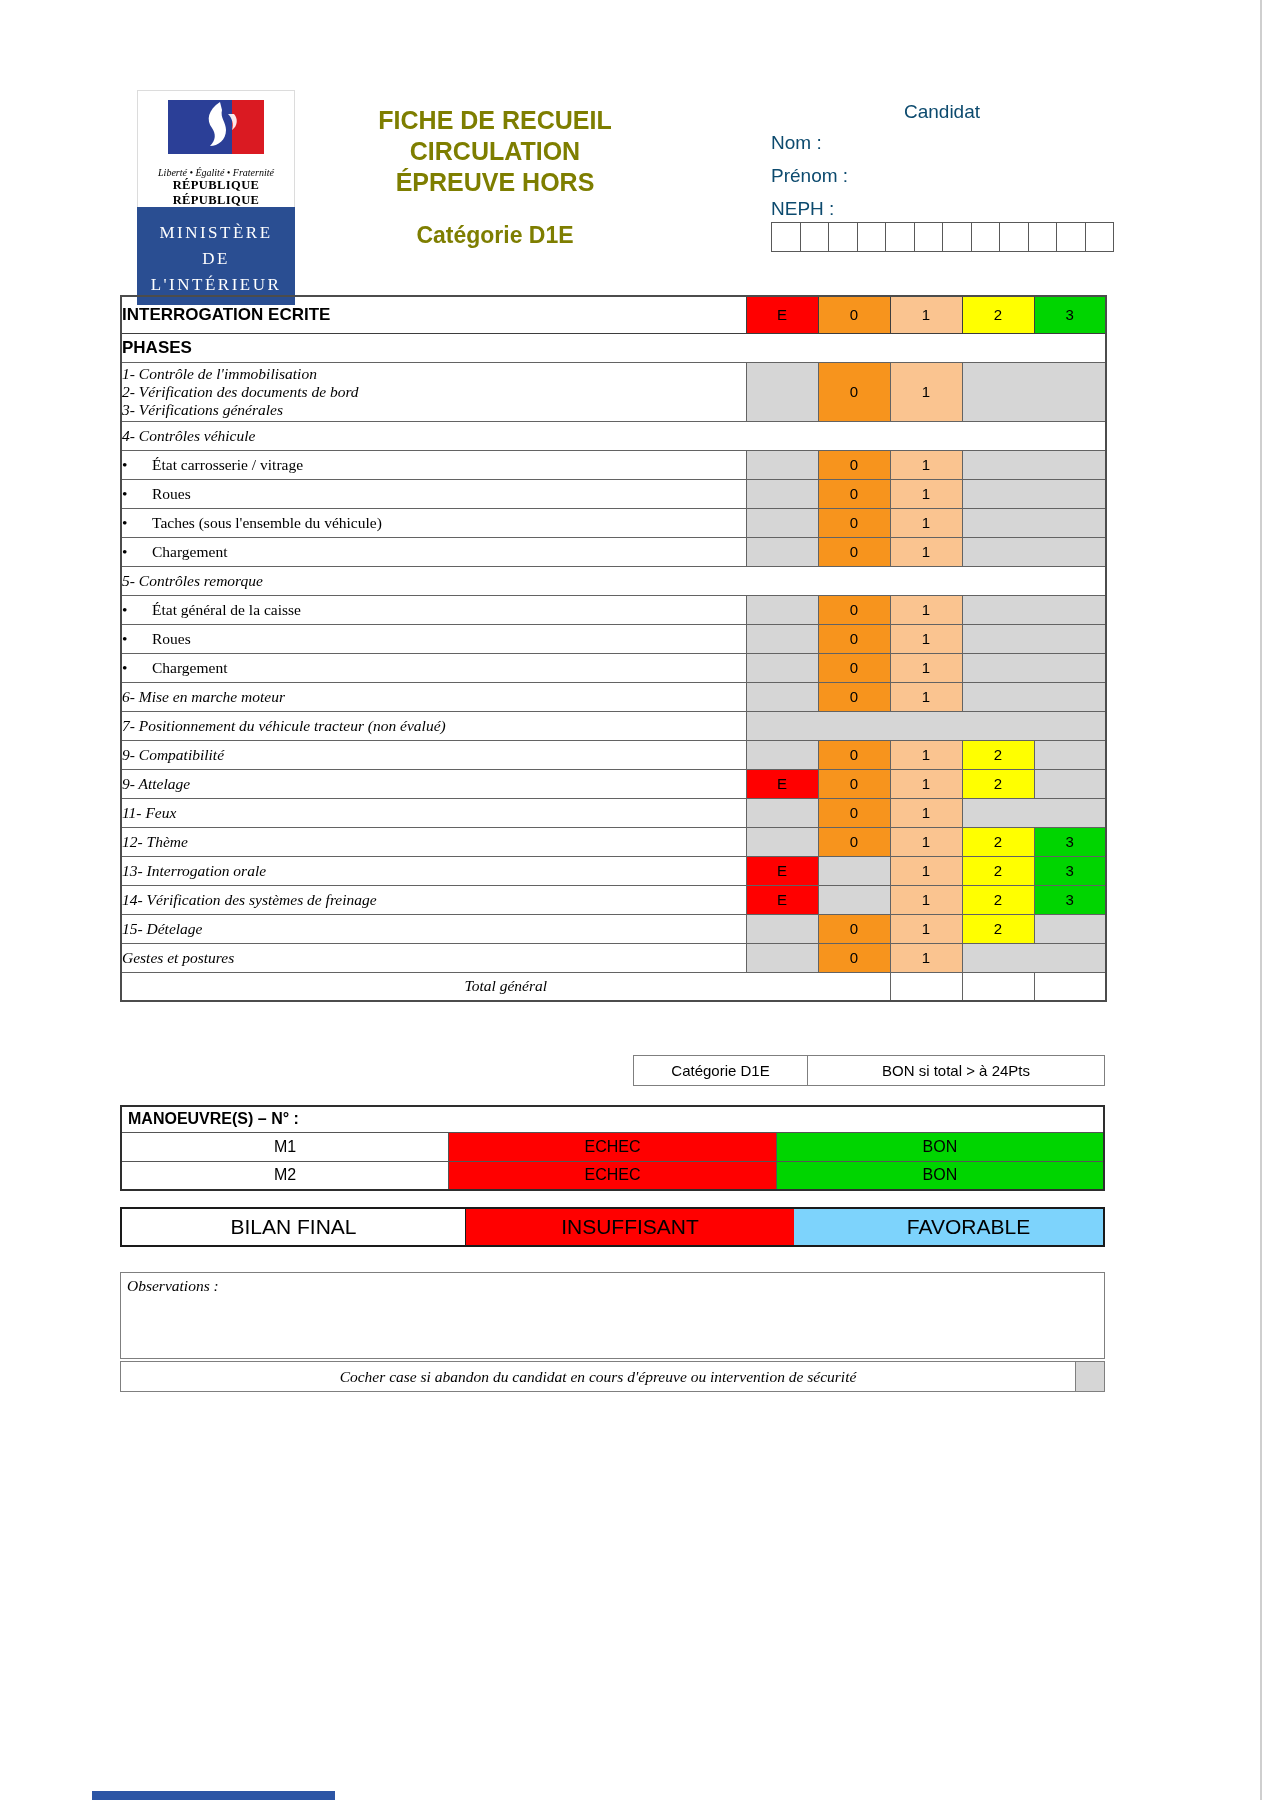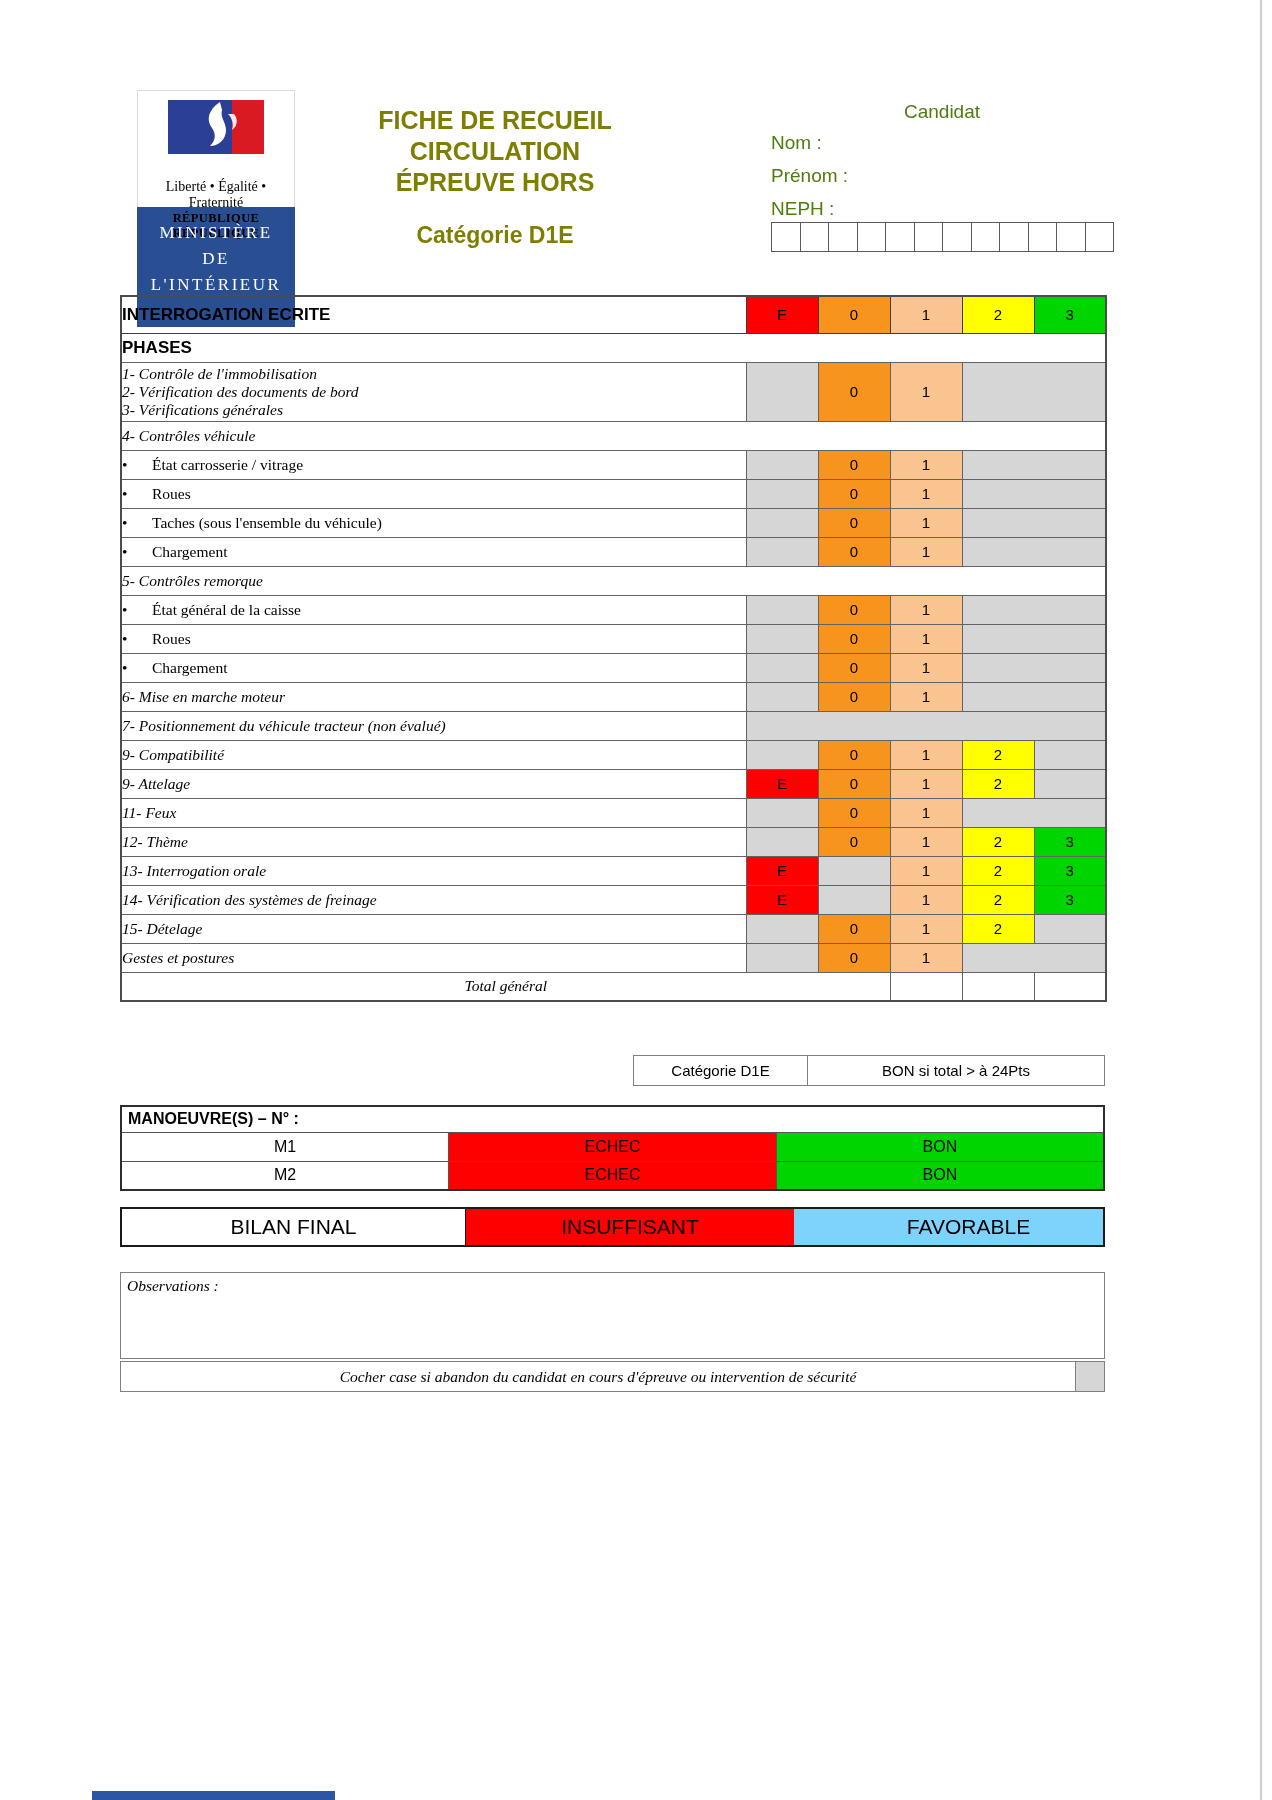--- a/index.html
+++ b/index.html
@@ -5,29 +5,29 @@
   html,body{margin:0;padding:0;background:#ffffff;}
   *{box-sizing:border-box;}
   .page{position:relative;width:1272px;height:1800px;background:#ffffff;font-family:"Liberation Sans",sans-serif;color:#000;overflow:hidden;}
   .scan-edge{position:absolute;left:1260px;top:0;width:2px;height:1800px;background:#cfcfcf;}
   .scan-footer{position:absolute;left:92px;top:1791px;width:243px;height:9px;background:#2c55a5;}
 
   
   .logo-box{position:absolute;left:137px;top:90px;width:158px;}
   .logo-top{height:117px;background:#fff;border:1px solid #dcdcdc;border-bottom:none;text-align:center;padding-top:9px;}
   .flag{display:inline-block;}
-  .motto{font-family:"Liberation Serif",serif;font-size:14px;margin-top:21px;}
+  .motto{font-family:"Liberation Serif",serif;font-style:italic;font-size:10px;margin-top:9px;}
   .republic{font-family:"Liberation Serif",serif;font-weight:bold;font-size:12.5px;letter-spacing:.4px;}
-  .logo-bottom{height:120px;background:#2a4e92;color:#fff;font-family:"Liberation Serif",serif;text-align:center;padding-top:13px;font-size:17px;letter-spacing:2.5px;line-height:26px;}
+  .logo-bottom{height:98px;background:#2a4e92;color:#fff;font-family:"Liberation Serif",serif;text-align:center;padding-top:13px;font-size:17px;letter-spacing:2.5px;line-height:26px;}
 
   .title-block{position:absolute;left:330px;top:105px;width:330px;text-align:center;color:#7e7e00;}
   .main-title{font-size:25px;font-weight:bold;line-height:31px;}
   .category-title{font-size:23px;font-weight:bold;margin-top:24px;}
 
-  .candidate-block{position:absolute;left:771px;top:100px;width:342px;color:#4d7c0f;}
+  .candidate-block{position:absolute;left:771px;top:100px;width:342px;color:#0c4a6e;}
   .candidat-label{text-align:center;font-size:19px;line-height:23px;margin-bottom:8px;}
   .cand-line{font-size:19px;line-height:23px;margin-bottom:10px;}
   .field-value{display:inline-block;min-width:120px;}
   .neph-row{display:flex;margin-top:2px;width:343px;}
   .neph-cell{flex:1;height:30px;background:#fff;border:1px solid #595959;margin-left:-1px;}
   .neph-cell:first-child{margin-left:0;}
 
   
   .score-table{position:absolute;left:120px;top:295px;width:985px;border-collapse:collapse;table-layout:fixed;}
   .score-table td{border:1px solid #636363;padding:0;overflow:hidden;}

